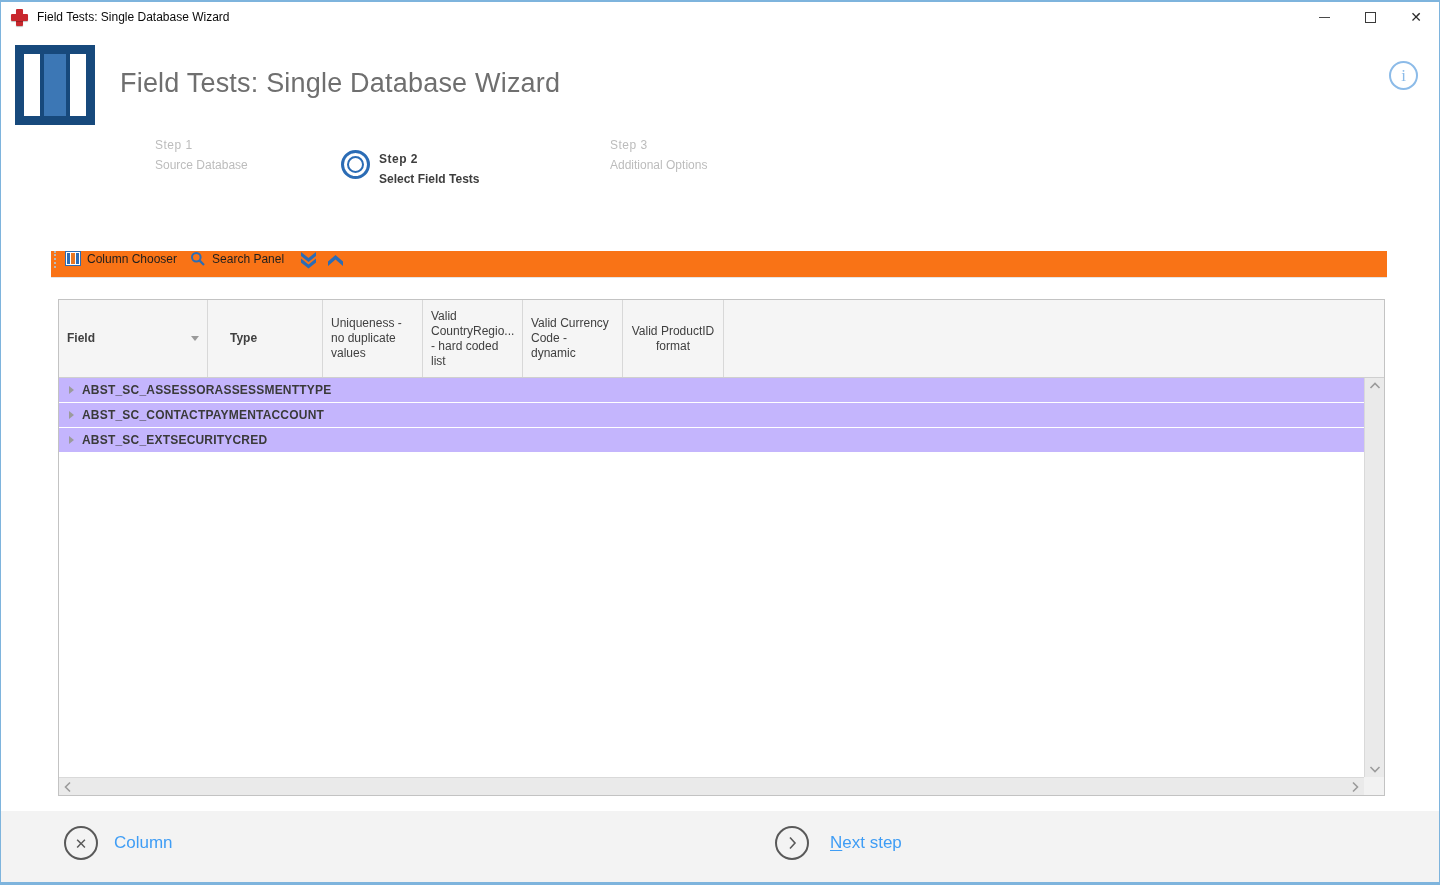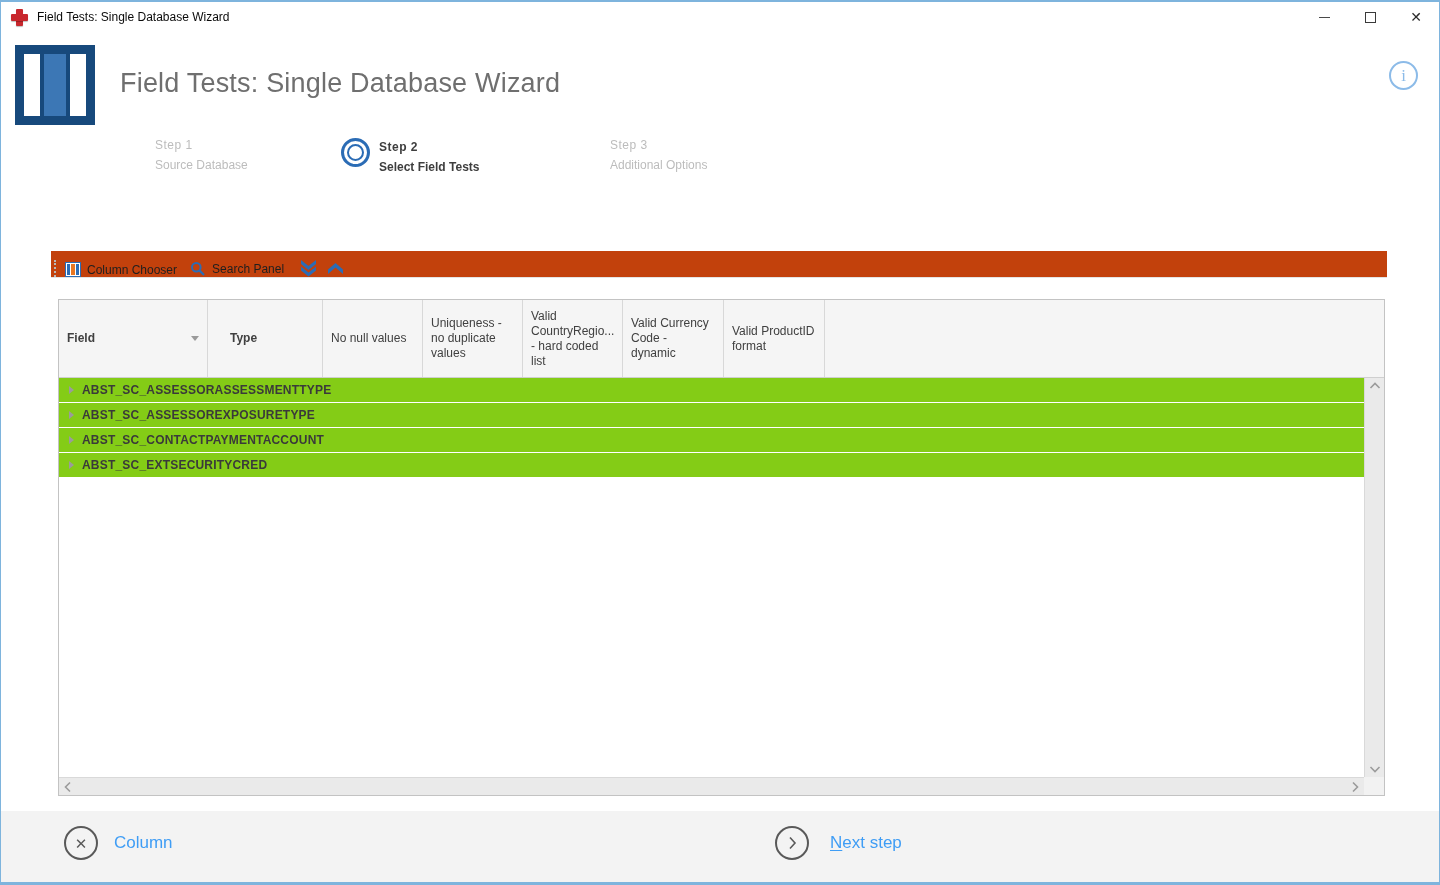--- a/index.html
+++ b/index.html
@@ -55,33 +55,33 @@
     border:2px solid #8cbbe8; border-radius:50%;
     display:flex; align-items:center; justify-content:center;
     color:#8cbbe8; font-size:17px; font-family:"Liberation Serif", serif;
   }
 
   
   .step { position:absolute; top:135px; font-size:12px; line-height:20px; color:#bcbcbc; }
   .step .l1 { letter-spacing:0.5px; }
   .step-1 { left:155px; }
   .step-3 { left:610px; }
-  .step-2 { left:341px; top:137px; display:flex; gap:9px; color:#3e3e3e; font-weight:bold; }
+  .step-2 { left:341px; top:149px; display:flex; gap:9px; color:#3e3e3e; font-weight:bold; }
   .ring {
     width:29px; height:29px; border-radius:50%; flex:none; margin-top:1px;
     border:3px solid #2b6cb5;
     box-shadow: inset 0 0 0 3px #ffffff, inset 0 0 0 5px #2b6cb5;
     background:#fff;
   }
 
   
   .toolbar {
     position:absolute; left:51px; top:251px; width:1336px; height:27px;
-    background:#c2410c; border-bottom:1px solid #e4e4e4;
-    display:flex; align-items:flex-end;
+    background:#f97316; border-bottom:1px solid #e4e4e4;
+    display:flex; align-items:flex-start;
   }
   .grip { width:0; height:17px; border-left:2px dotted #b9b9b9; margin:0 9px 0 3px; }
   .tb-item { display:flex; align-items:center; gap:6px; font-size:12px; color:#1f1f1f; margin-right:13px; }
   .cc-icon {
     width:16px; height:15px; border:1px solid #2b6cb5; background:#fff;
     display:flex; gap:1px; padding:1px;
   }
   .cc-icon span { flex:1; }
   .cc-b { background:#2b6cb5; } .cc-o { background:#e87722; }
   .tb-chevrons { display:flex; align-items:center; gap:8px; margin-left:2px; }
@@ -95,32 +95,32 @@
   .gh-cell {
     border-right:1px solid #d8d8d8; padding:4px 8px;
     font-size:12px; color:#404040; line-height:15px;
     display:flex; align-items:center;
   }
   .gh-cell:nth-child(1){ width:149px; justify-content:space-between; font-weight:bold; }
   .gh-cell:nth-child(2){ width:101px; font-weight:bold;margin-left:14px; }
   .gh-cell:nth-child(3){ width:100px; }
   .gh-cell:nth-child(4){ width:100px; }
   .gh-cell:nth-child(5){ width:100px; }
-  .gh-cell:nth-child(6){ width:101px; }
+  .gh-cell:nth-child(6){ width:101px;text-align:center; }
   .gh-cell:nth-child(7){ width:101px; }
   .gh-cell:nth-child(8){ width:101px; }
   .gh-cell.filler { flex:1; border-right:none; }
   .sort-arrow {
     width:0; height:0; flex:none; margin-left:4px;
     border-left:4px solid transparent; border-right:4px solid transparent;
     border-top:5px solid #9a9a9a;
   }
   .gbody { position:absolute; left:0; right:20px; top:78px; bottom:18px; background:#fff; overflow:hidden; }
   .grow {
-    height:25px; background:#84cc16; border-bottom:1px solid #ffffff;
+    height:25px; background:#c4b5fd; border-bottom:1px solid #ffffff;
     display:flex; align-items:center; padding-left:10px; gap:8px;
   }
   .tri {
     width:0; height:0; flex:none;
     border-left:5px solid #9b9b9b;
     border-top:4px solid transparent; border-bottom:4px solid transparent;
   }
   .grow-label { font-size:12px; font-weight:bold; color:#3a3a3a; letter-spacing:0.2px; }
 
   .vscroll {
@@ -232,45 +232,38 @@
 <div class="grid">
   <div class="ghead">
     <div class="gh-cell">
       <span>Field</span>
       <span class="sort-arrow"></span>
     </div>
     <div class="gh-cell">
         <span>Type</span>
       </div>
     <div class="gh-cell">
-        <span>No null values</span>
-      </div>
-    <div class="gh-cell">
         <span>Uniqueness - no duplicate values</span>
       </div>
     <div class="gh-cell">
         <span>Valid CountryRegio... - hard coded list</span>
       </div>
     <div class="gh-cell">
         <span>Valid Currency Code - dynamic</span>
       </div>
     <div class="gh-cell">
         <span>Valid ProductID format</span>
       </div>
     <div class="gh-cell filler"></div>
   </div>
 
   <div class="gbody">
     <div class="grow">
       <span class="tri"></span>
       <span class="grow-label">ABST_SC_ASSESSORASSESSMENTTYPE</span>
-    </div>
-    <div class="grow">
-      <span class="tri"></span>
-      <span class="grow-label">ABST_SC_ASSESSOREXPOSURETYPE</span>
     </div>
     <div class="grow">
       <span class="tri"></span>
       <span class="grow-label">ABST_SC_CONTACTPAYMENTACCOUNT</span>
     </div>
     <div class="grow">
       <span class="tri"></span>
       <span class="grow-label">ABST_SC_EXTSECURITYCRED</span>
     </div>
   </div>

